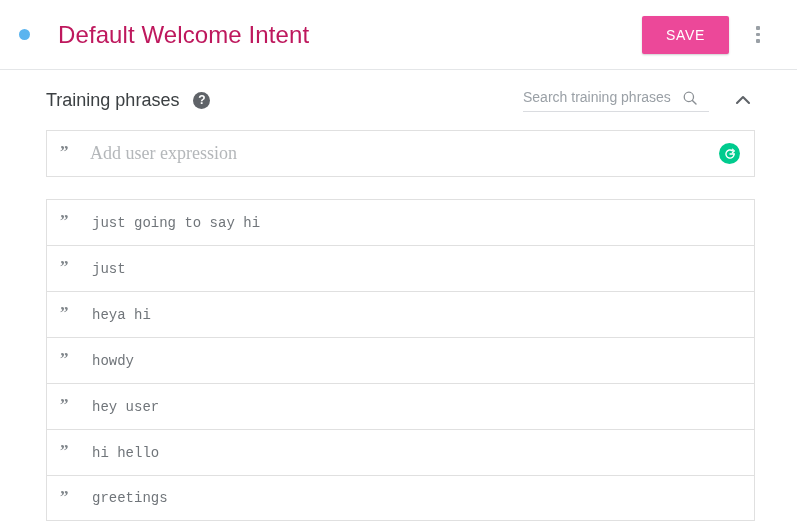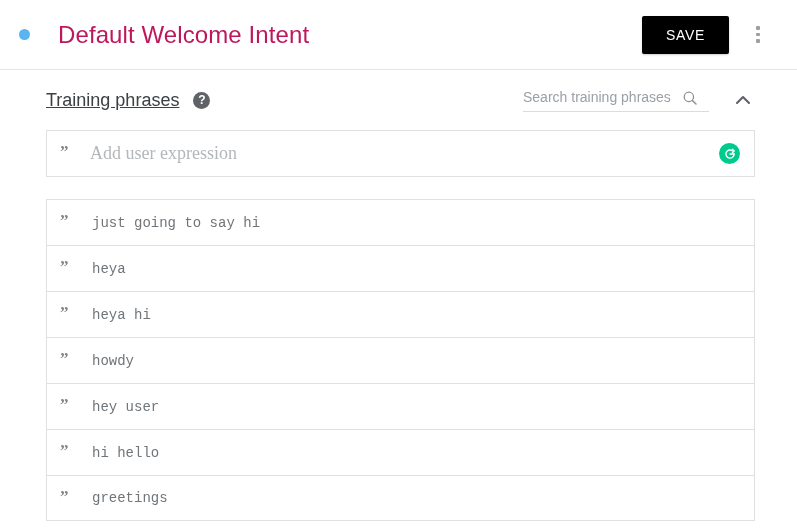--- a/index.html
+++ b/index.html
@@ -38,21 +38,21 @@
   .page-title {
     margin-left: 28px;
     font-size: 24px;
     color: #be185d;
     font-weight: 400;
     letter-spacing: 0.1px;
     white-space: nowrap;
   }
   .header-spacer { flex: 1 1 auto; }
   .save-button {
-    background: #000000;
+    background: #ec4899;
     color: #ffffff;
     border: none;
     border-radius: 2px;
     height: 38px;
     min-width: 87px;
     padding: 0 16px;
     font-size: 14px;
     font-family: "Liberation Sans", sans-serif;
     letter-spacing: 0.7px;
     font-weight: 500;
@@ -84,21 +84,20 @@
   .section-head {
     display: flex;
     align-items: center;
     padding: 0 42px 0 46px;
     height: 60px;
   }
   .section-title {
     font-size: 18px;
     color: #3c4043;
     font-weight: 400;
-    text-decoration: underline;
   }
   .help-icon {
     margin-left: 14px;
     width: 17px; height: 17px;
     border-radius: 50%;
     background: #5f6368;
     color: #ffffff;
     font-size: 12px;
     font-weight: 700;
     display: flex;
@@ -253,21 +252,21 @@
       </span>
     </div>
 
     <div class="list">
       <div class="card">
         <span class="quote-icon">”</span>
         <span class="phrase-text">just going to say hi</span>
       </div>
       <div class="card">
         <span class="quote-icon">”</span>
-        <span class="phrase-text">heya</span>
+        <span class="phrase-text">just</span>
       </div>
       <div class="card">
         <span class="quote-icon">”</span>
         <span class="phrase-text">heya hi</span>
       </div>
       <div class="card">
         <span class="quote-icon">”</span>
         <span class="phrase-text">howdy</span>
       </div>
       <div class="card">

